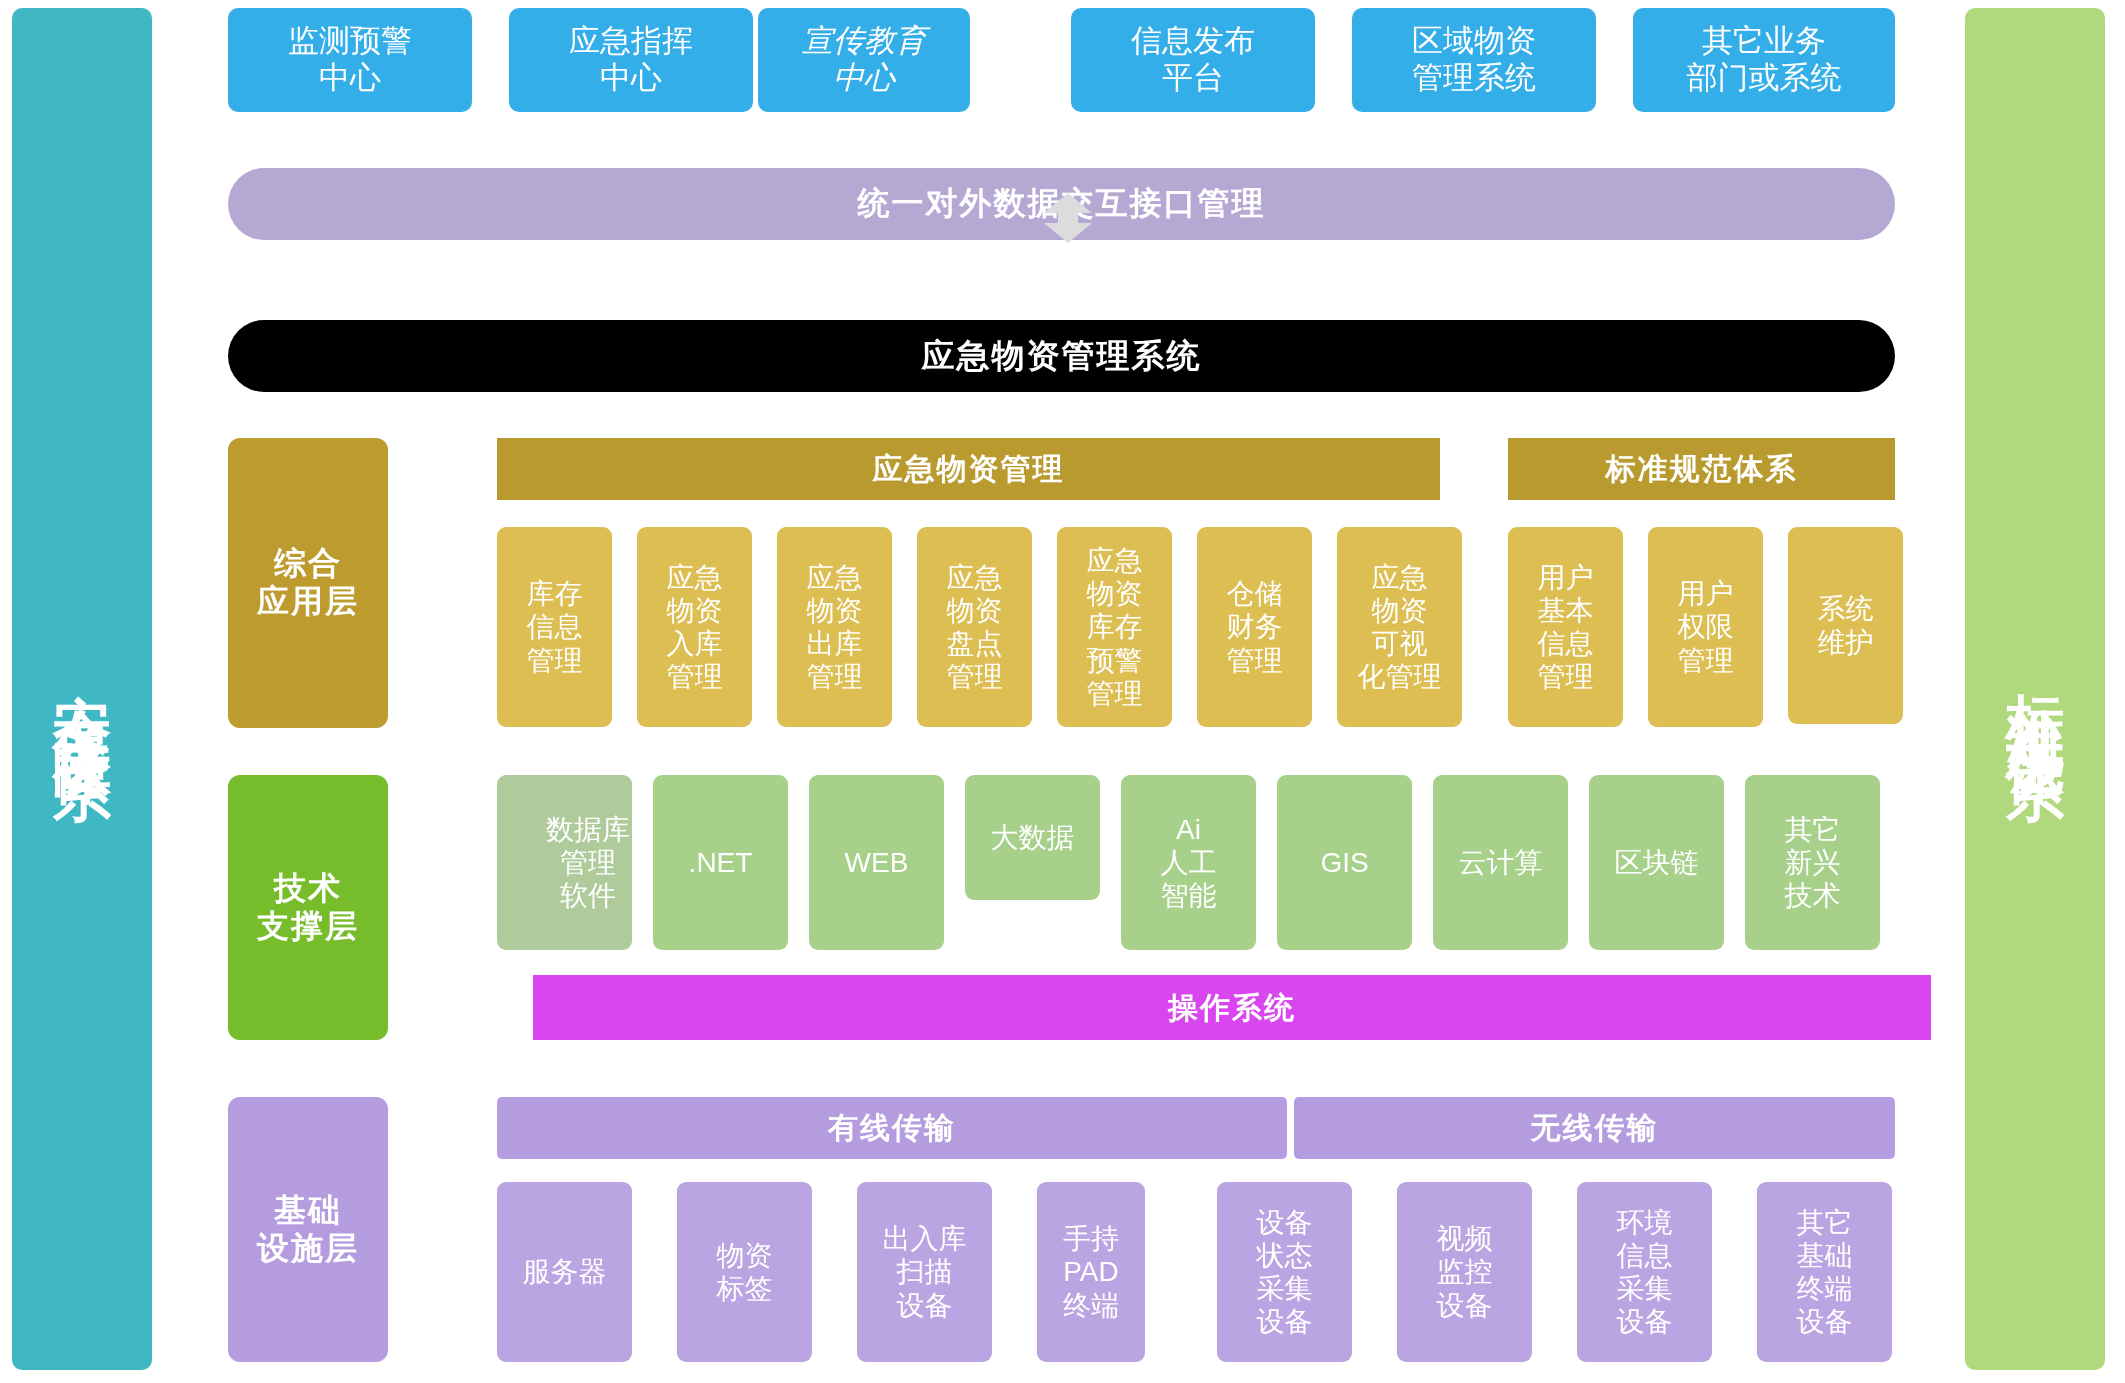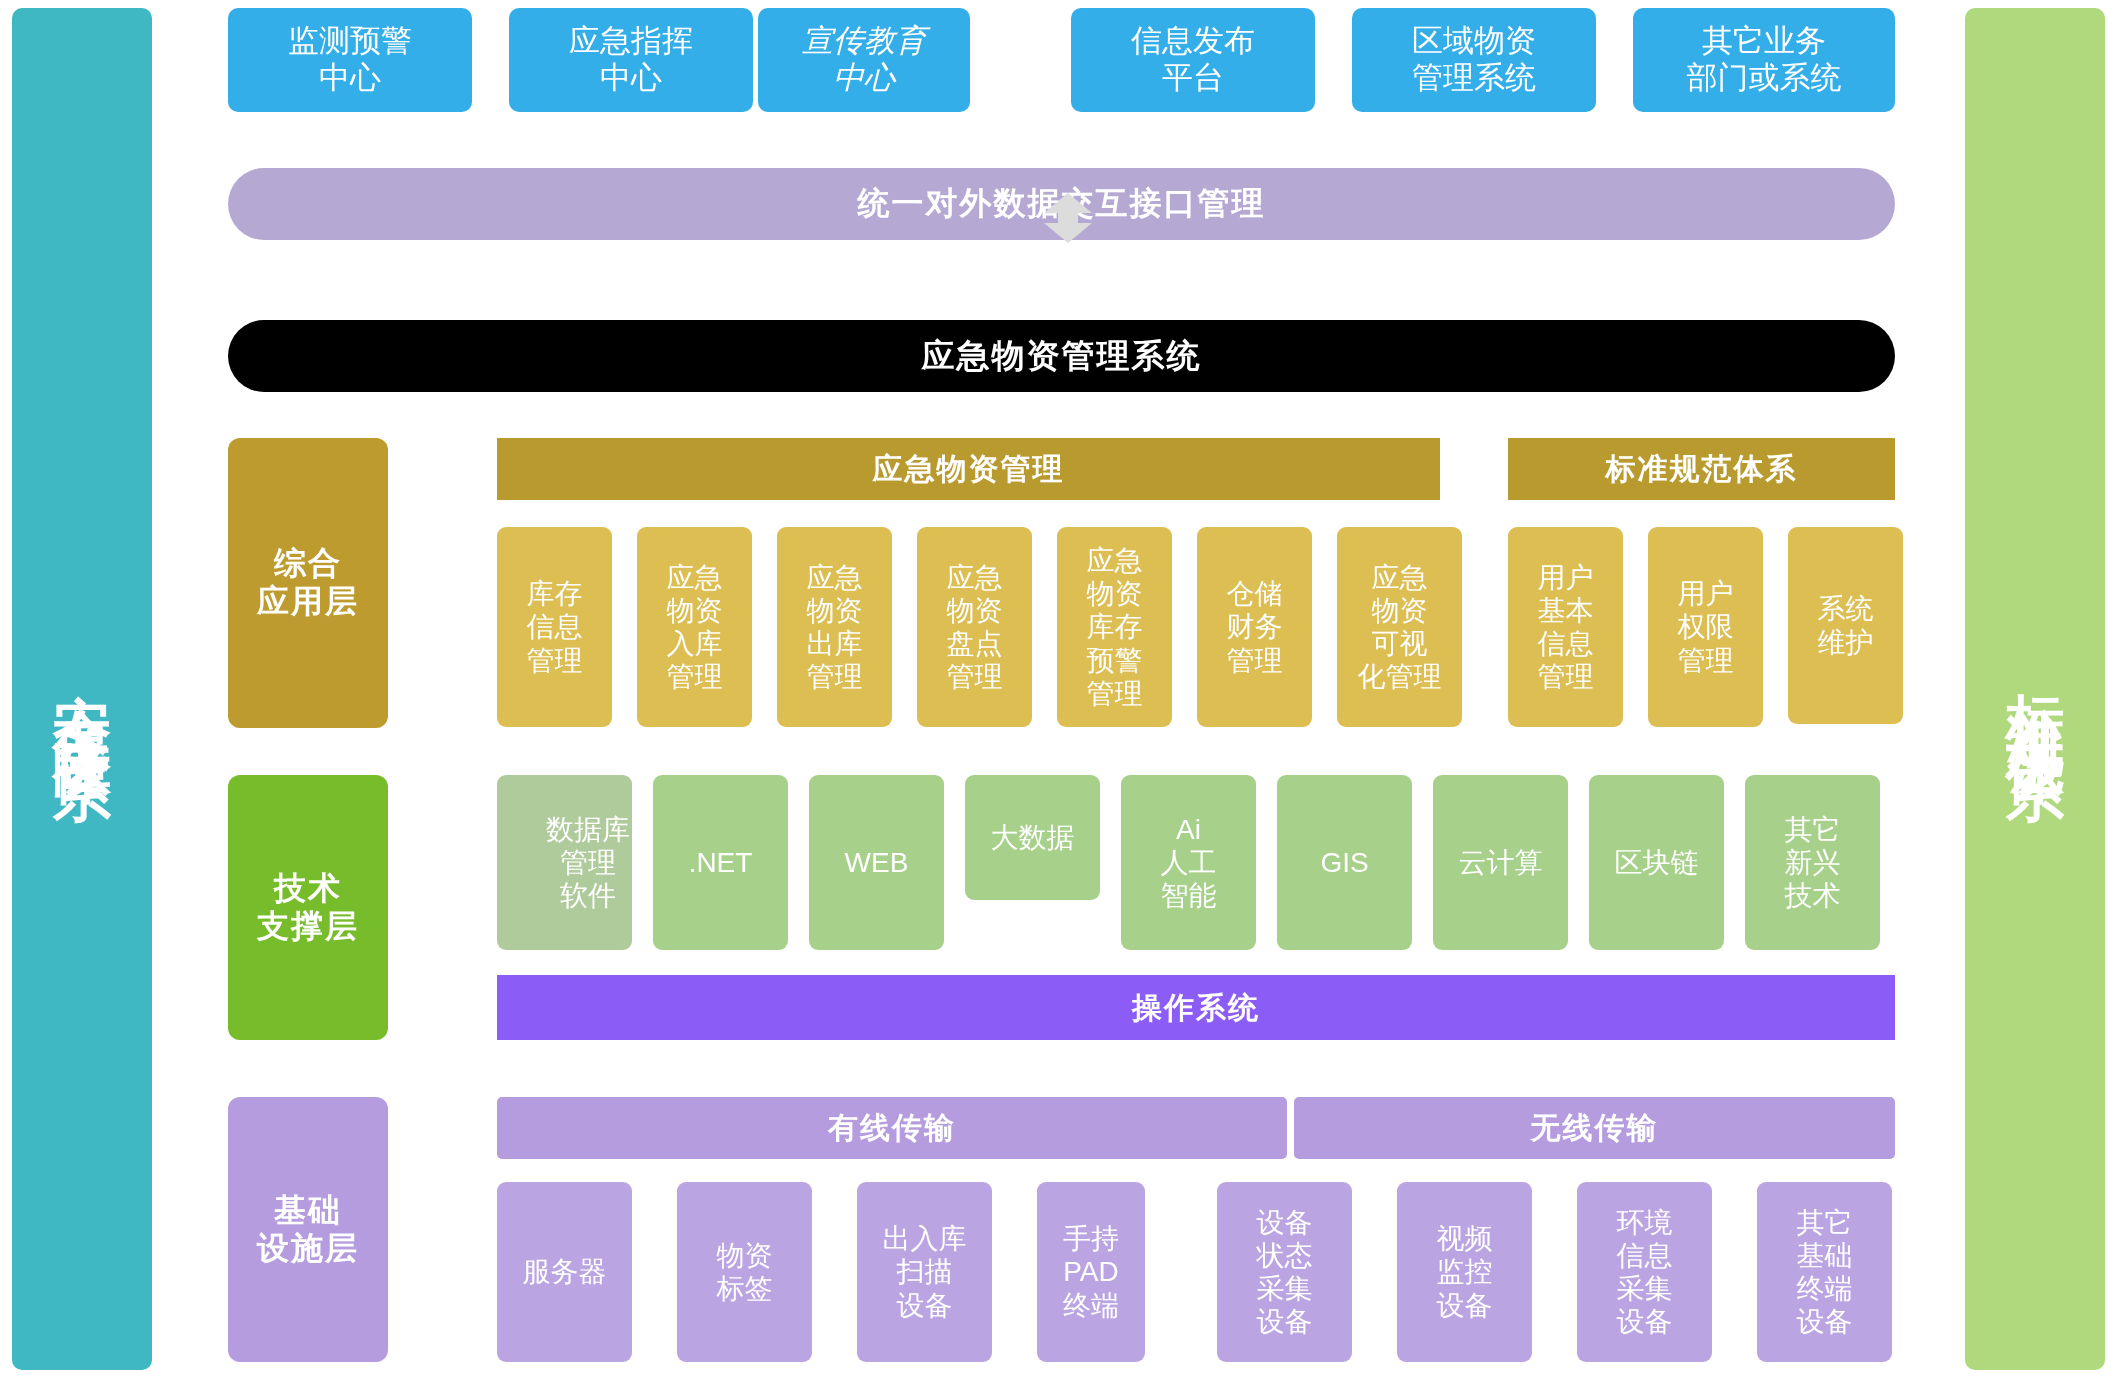--- a/index.html
+++ b/index.html
@@ -107,21 +107,21 @@
   .layer-green  { background: #77BC2B; }
   .layer-purple { background: #B49CDE; }
 
   
   .sect-head {
     font-size: 30px;
     font-weight: bold;
     letter-spacing: 2px;
   }
   .head-gold   { background: #B99A2F; }
-  .head-green  { background: #8b5cf6; }
+  .head-green  { background: #d946ef; margin-left: 36px; }
   .head-purple { background: #B49CDE; border-radius: 5px; }
 
   
   .tile {
     border-radius: 9px;
     font-size: 28px;
     padding: 4px 2px;
   }
   .tile-gold    { background: #DCBE52; }
   .tile-green   { background: #A7D18B; }

